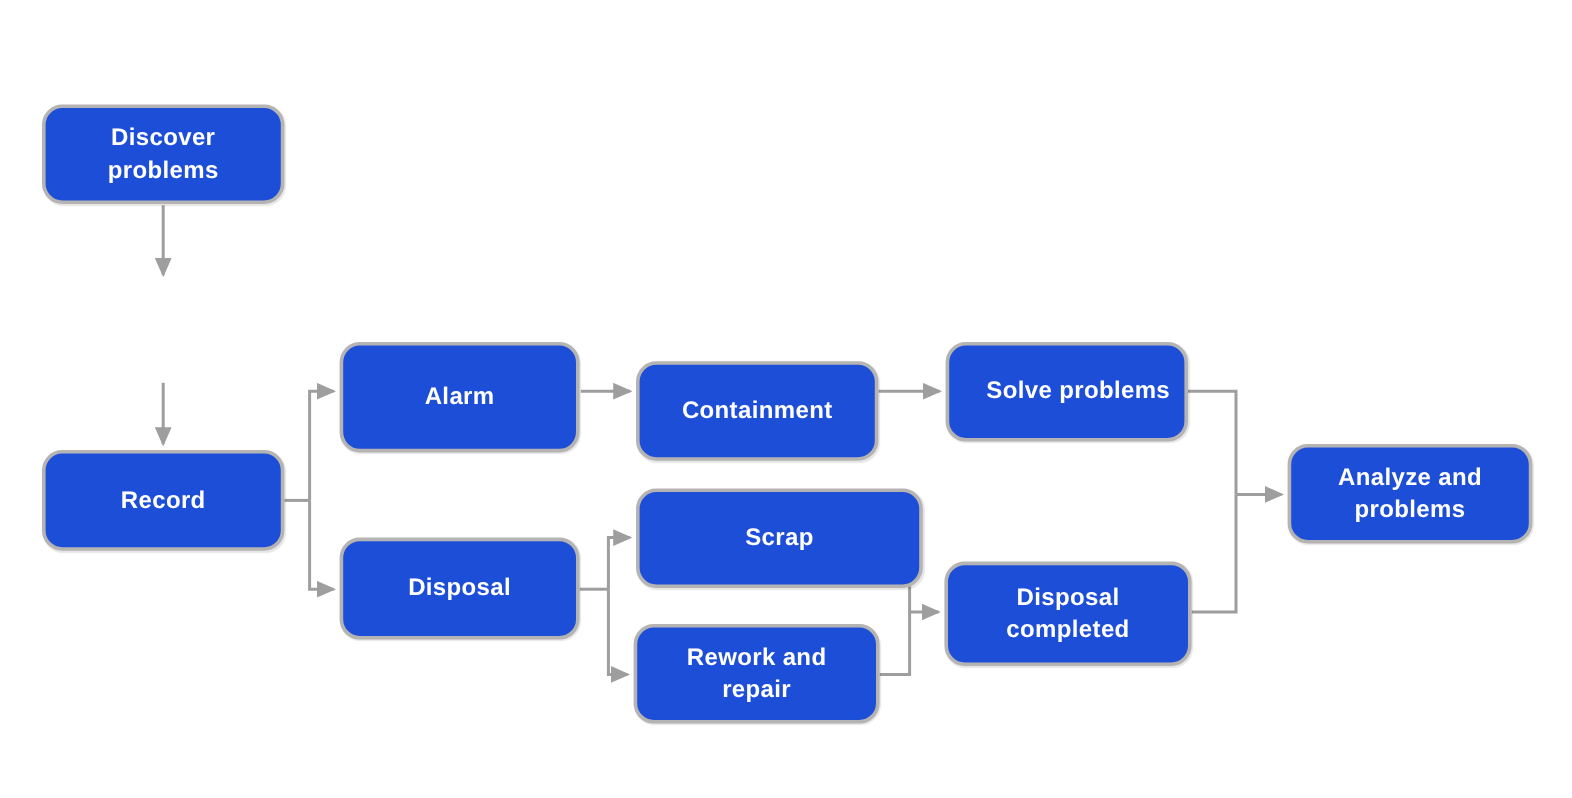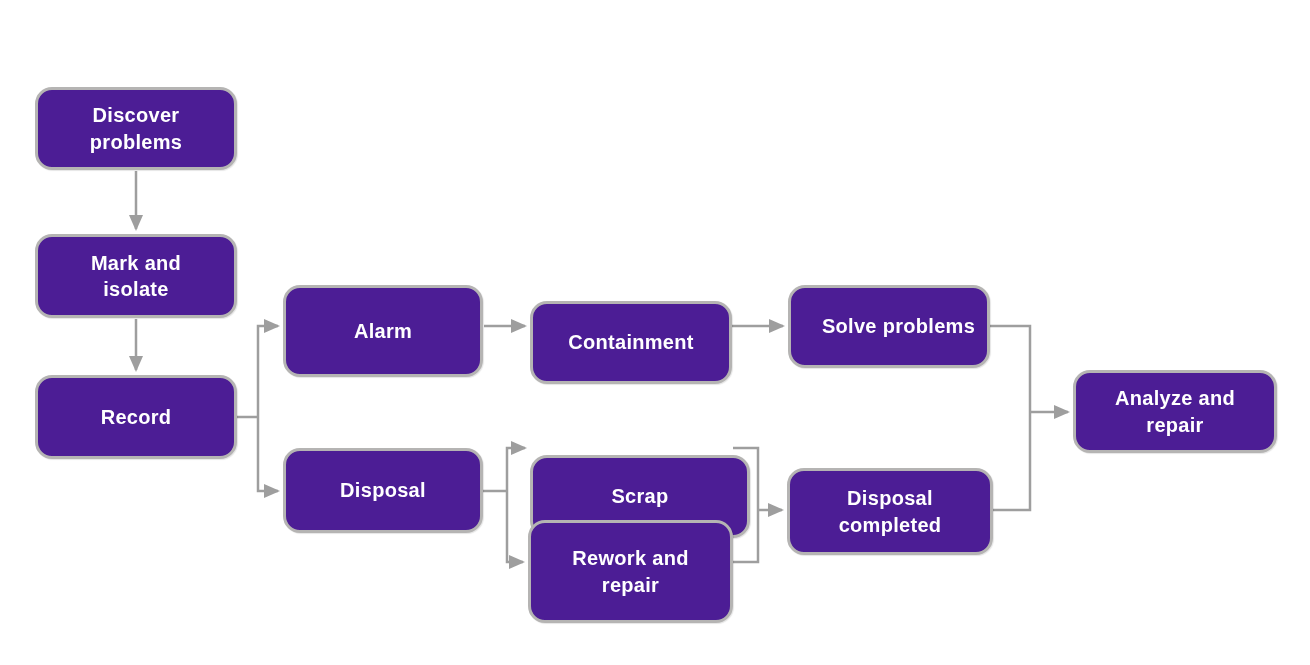--- a/index.html
+++ b/index.html
@@ -23,21 +23,21 @@
     height: 665px;
     pointer-events: none;
   }
   .node {
     position: absolute;
     box-sizing: border-box;
     display: flex;
     align-items: center;
     justify-content: center;
     text-align: center;
-    background: #4c1d95;
+    background: #1d4ed8;
     border: 3px solid #b5b4b3;
     border-radius: 17px;
     color: #ffffff;
     font-weight: bold;
     font-size: 20px;
     line-height: 1.32;
     letter-spacing: 0.3px;
     white-space: pre;
     box-shadow: 1px 1px 1px rgba(0,0,0,0.10);
   }
@@ -73,28 +73,26 @@
       <polyline points="758,510 782,510" marker-end="url(#arrow)"></polyline>
 
       <polyline points="990,326 1030,326 1030,412"></polyline>
       <polyline points="993,510 1030,510 1030,412"></polyline>
       <polyline points="1030,412 1068,412" marker-end="url(#arrow)"></polyline>
     </g>
   </svg>
 
   <div class="node" style="left:35px;  top:87px;  width:202px; height:83px;">Discover
 problems</div>
-  <div class="node" style="left:35px;  top:234px; width:202px; height:84px;">Mark and
-isolate</div>
   <div class="node" style="left:35px;  top:375px; width:202px; height:84px;">Record</div>
   <div class="node" style="left:283px; top:285px; width:200px; height:92px;">Alarm</div>
   <div class="node" style="left:530px; top:301px; width:202px; height:83px;">Containment</div>
   <div class="node" style="left:788px; top:285px; width:202px; height:83px;padding-left:19px;">Solve problems</div>
   <div class="node" style="left:283px; top:448px; width:200px; height:85px;">Disposal</div>
-  <div class="node" style="left:530px; top:407px; width:220px; height:83px;margin-top:48px;">Scrap</div>
-  <div class="node" style="left:528px; top:520px; width:205px; height:103px;">Rework and
+  <div class="node" style="left:530px; top:407px; width:239px; height:83px;">Scrap</div>
+  <div class="node" style="left:528px; top:520px; width:205px; height:83px;">Rework and
 repair</div>
   <div class="node" style="left:787px; top:468px; width:206px; height:87px;">Disposal
 completed</div>
   <div class="node" style="left:1073px;top:370px; width:204px; height:83px;">Analyze and
-repair</div>
+problems</div>
 
 </div>
 
 </body></html>

